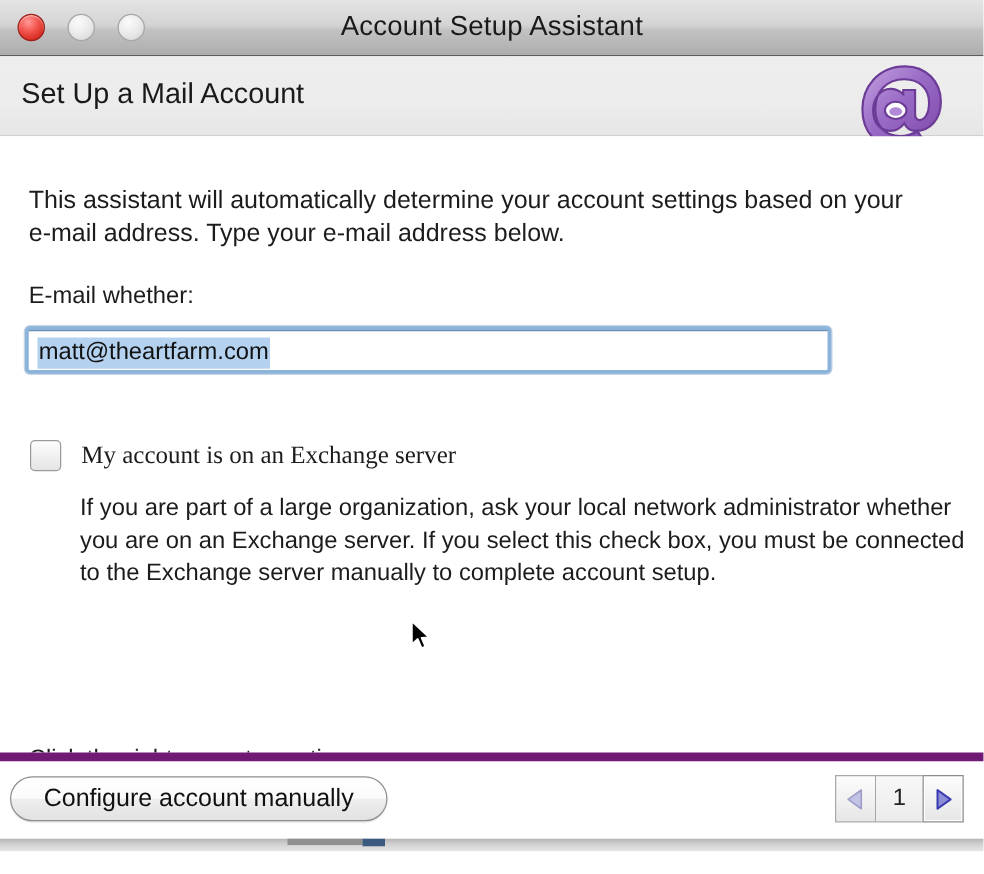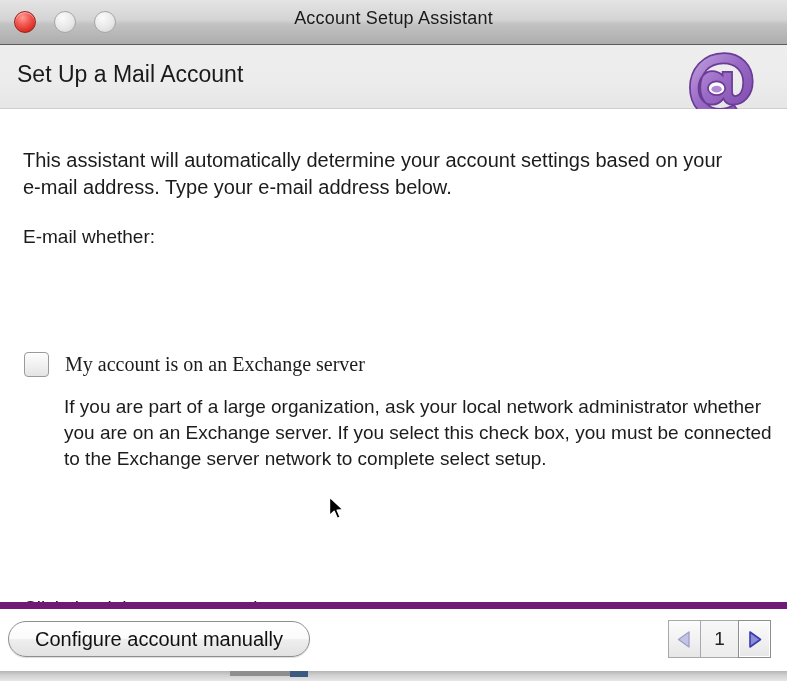--- a/index.html
+++ b/index.html
@@ -48,21 +48,21 @@
     box-shadow: inset 0 1px 1px rgba(255,255,255,0.55);
   }
   .light.min, .light.zoom {
     background: radial-gradient(circle at 38% 28%, #fbfbfb 0%, #eaeaea 50%, #d3d3d3 100%);
     border: 1px solid #a7a7a7;
   }
   .title-text {
     position: absolute;
     left: 0; right: 0; top: 8px;
     text-align: center;
-    font-size: 18px;
+    font-size: 22px;
     color: #1a1a1a;
     letter-spacing: 0.2px;
   }
 
   
   .header-band {
     position: relative;
     height: 64px;
     background: linear-gradient(to bottom, #eeeeee 0%, #ececec 60%, #e6e6e6 100%);
     border-bottom: 1px solid #cfcfcf;
@@ -313,27 +313,31 @@
                C95 28 81 14 62 14 Z" fill="url(#purpGrad)" stroke="#6b3b96" stroke-width="2"></path>
       <ellipse cx="53" cy="55" rx="10" ry="8" fill="#ffffff" stroke="#6b3b96" stroke-width="2"></ellipse>
       <ellipse cx="53" cy="56" rx="6" ry="4" fill="#b289d6"></ellipse>
     </svg>
   </div>
 
   <div class="content">
     <div class="intro">This assistant will automatically determine your account settings based on your e-mail address. Type your e-mail address below.</div>
     <div class="field-label">E-mail whether:</div>
 
+    <div class="email-field-wrap">
+      <input class="email-field" type="text" placeholder="" style="">
+      <span class="email-value">matt@theartfarm.com</span>
+    </div>
 
     <div class="checkbox-row">
       <div class="checkbox"></div>
       <div class="checkbox-label">My account is on an Exchange server</div>
     </div>
 
-    <div class="hint">If you are part of a large organization, ask your local network administrator whether you are on an Exchange server. If you select this check box, you must be connected to the Exchange server network to complete select setup.</div>
+    <div class="hint">If you are part of a large organization, ask your local network administrator whether you are on an Exchange server. If you select this check box, you must be connected to the Exchange server manually to complete account setup.</div>
     <div class="continue-note">Click the right arrow to continue.</div>
 
     <svg class="cursor" viewBox="0 0 18 26">
       <path d="M1.5 1 L1.5 19.5 L6.2 15.2 L9.3 22.5 L12.2 21.2 L9.2 14.2 L15.2 13.8 Z" fill="#000000" stroke="#ffffff" stroke-width="1.4" stroke-linejoin="round"></path>
     </svg>
   </div>
 
   <div class="footer">
     <button class="manual-button">Configure account manually</button>
 

